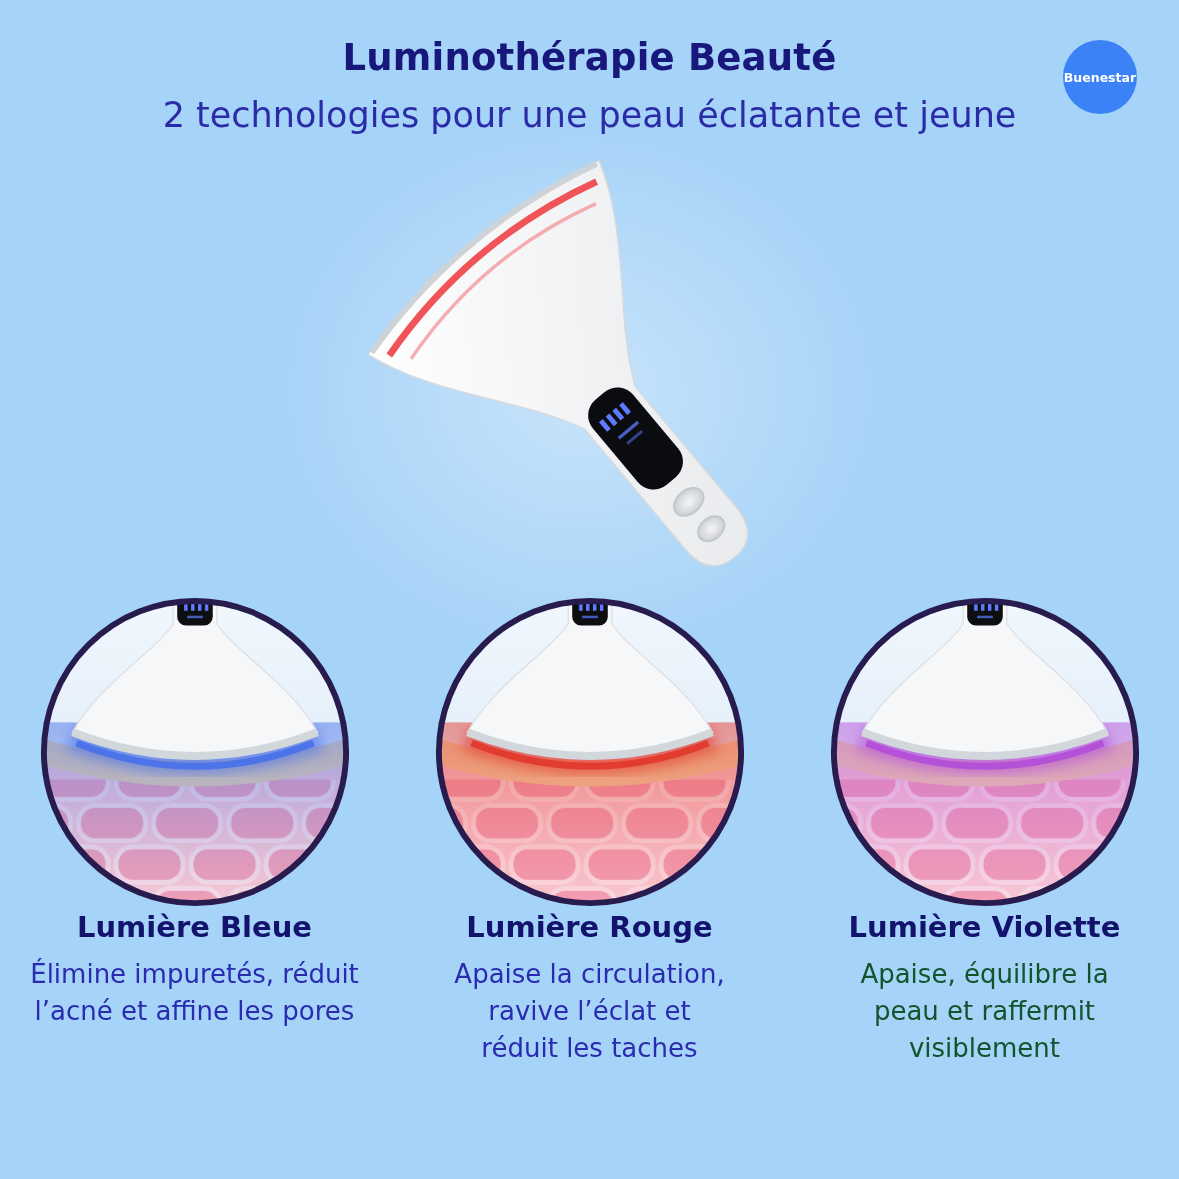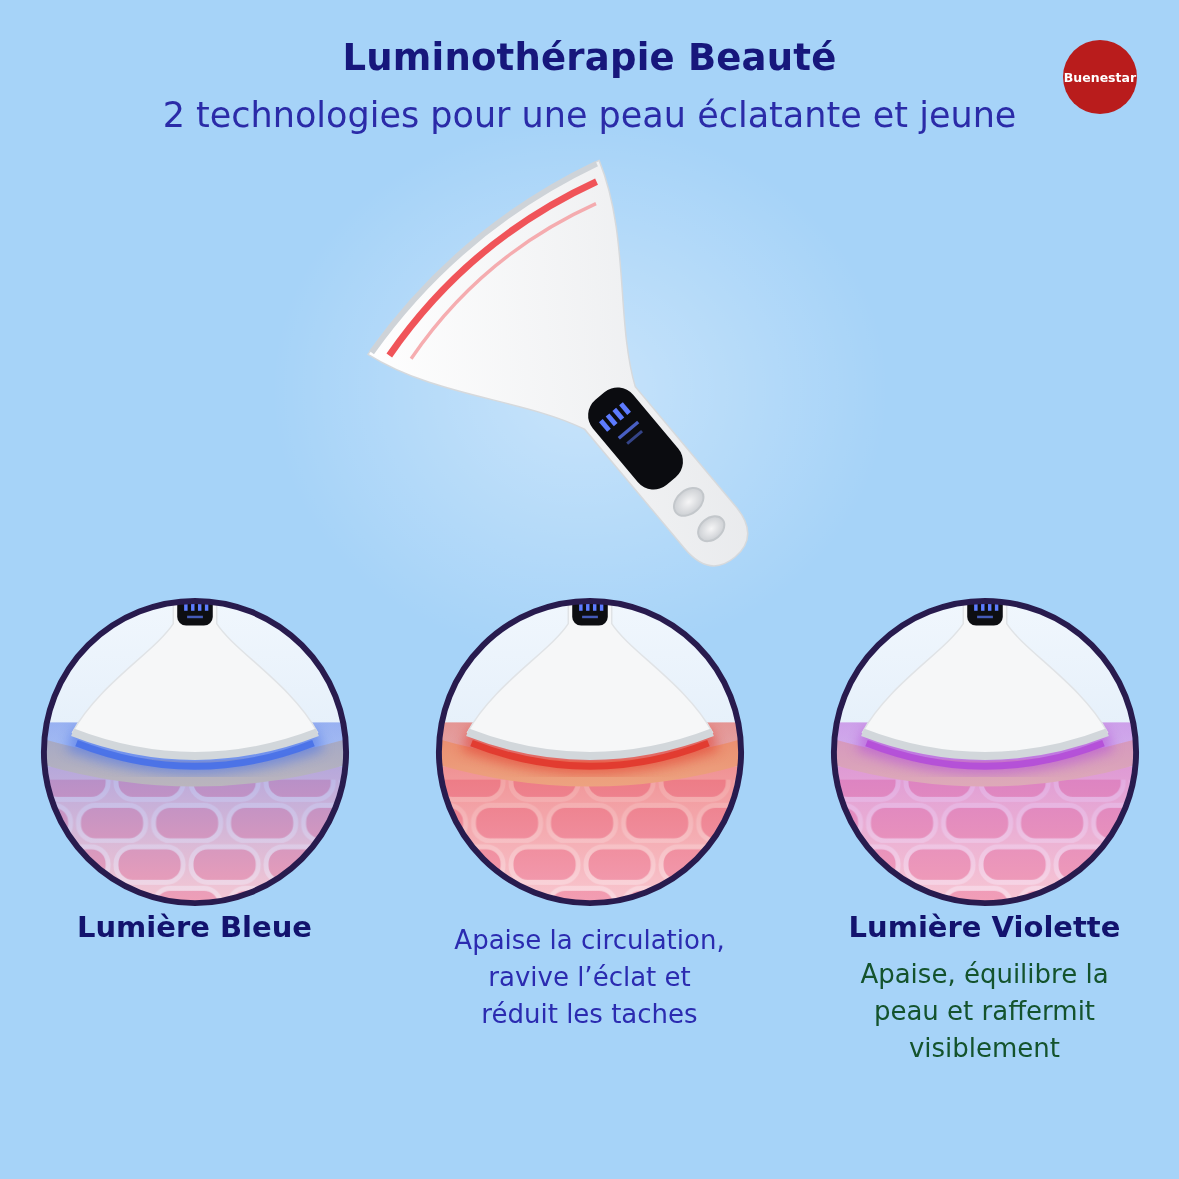--- a/index.html
+++ b/index.html
@@ -74,21 +74,21 @@
   </defs>
 </svg>
 
 <div class="page" style="background-color: rgb(166, 211, 248);">
 
   <header class="header">
     <h1 class="title" style="color: rgb(23, 23, 124);">Luminothérapie Beauté</h1>
     <p class="subtitle" style="color: rgb(43, 43, 168);">2 technologies pour une peau éclatante et jeune</p>
   </header>
 
-  <div class="logo" style="background-color: #b91c1c;">
+  <div class="logo" style="background-color: #3b82f6;">
     <span class="logo-text">Buenestar</span>
   </div>
 
   <div class="device-halo"></div>
 
   <figure class="device-wrap">
     <svg class="device-svg" viewBox="0 0 560 500">
       <g transform="translate(285,225) rotate(-40)">
         <path d="M -155,-150 Q 0,-190 155,-150 C 130,-72 62,-12 34,52 L 34,212 Q 34,252 0,252 Q -34,252 -34,212 L -34,52 C -62,-12 -130,-72 -155,-150 Z" fill="url(#bodyGrad)" stroke="#d6d9dc" stroke-width="1.5"></path>
         <path d="M -151,-149 Q 0,-188 151,-149" fill="none" stroke-width="6" stroke="#ced3d8"></path>
@@ -137,20 +137,21 @@
             <rect x="149" y="8" width="3.5" height="9"></rect>
             <rect x="156" y="8" width="3.5" height="9"></rect>
             <rect x="163" y="8" width="3.5" height="9"></rect>
             <rect x="170" y="8" width="3.5" height="9"></rect>
             <rect x="152" y="22" width="16" height="2.5" opacity="0.7"></rect>
           </g>
         </g>
         <circle cx="160" cy="160" r="153" fill="none" stroke-width="6" stroke="#281b4e"></circle>
       </svg>
       <h2 class="feature-title" style="color: rgb(19, 19, 110);">Lumière Bleue</h2>
+      <p class="feature-desc desc-0" style="color: rgb(43, 43, 176);">Élimine impuretés, réduit l’acné et affine les pores</p>
     </div>
 
     <div class="feature">
       <svg class="feature-circle" viewBox="0 0 320 320">
         <defs>
           <clipPath id="clip-1">
               <circle cx="160" cy="160" r="153"></circle>
             </clipPath>
           <linearGradient id="tint-1" x1="0" y1="0" x2="0" y2="1">
             <stop offset="0" stop-opacity="0.5" stop-color="#e23a2e"></stop>
@@ -171,20 +172,21 @@
           <g fill="#5d7bff">
             <rect x="149" y="8" width="3.5" height="9"></rect>
             <rect x="156" y="8" width="3.5" height="9"></rect>
             <rect x="163" y="8" width="3.5" height="9"></rect>
             <rect x="170" y="8" width="3.5" height="9"></rect>
             <rect x="152" y="22" width="16" height="2.5" opacity="0.7"></rect>
           </g>
         </g>
         <circle cx="160" cy="160" r="153" fill="none" stroke-width="6" stroke="#281b4e"></circle>
       </svg>
+      <h2 class="feature-title" style="color: rgb(19, 19, 110);">Lumière Rouge</h2>
       <p class="feature-desc desc-1" style="color: rgb(43, 43, 176);">Apaise la circulation, ravive l’éclat et réduit les taches</p>
     </div>
 
     <div class="feature">
       <svg class="feature-circle" viewBox="0 0 320 320">
         <defs>
           <clipPath id="clip-2">
               <circle cx="160" cy="160" r="153"></circle>
             </clipPath>
           <linearGradient id="tint-2" x1="0" y1="0" x2="0" y2="1">

